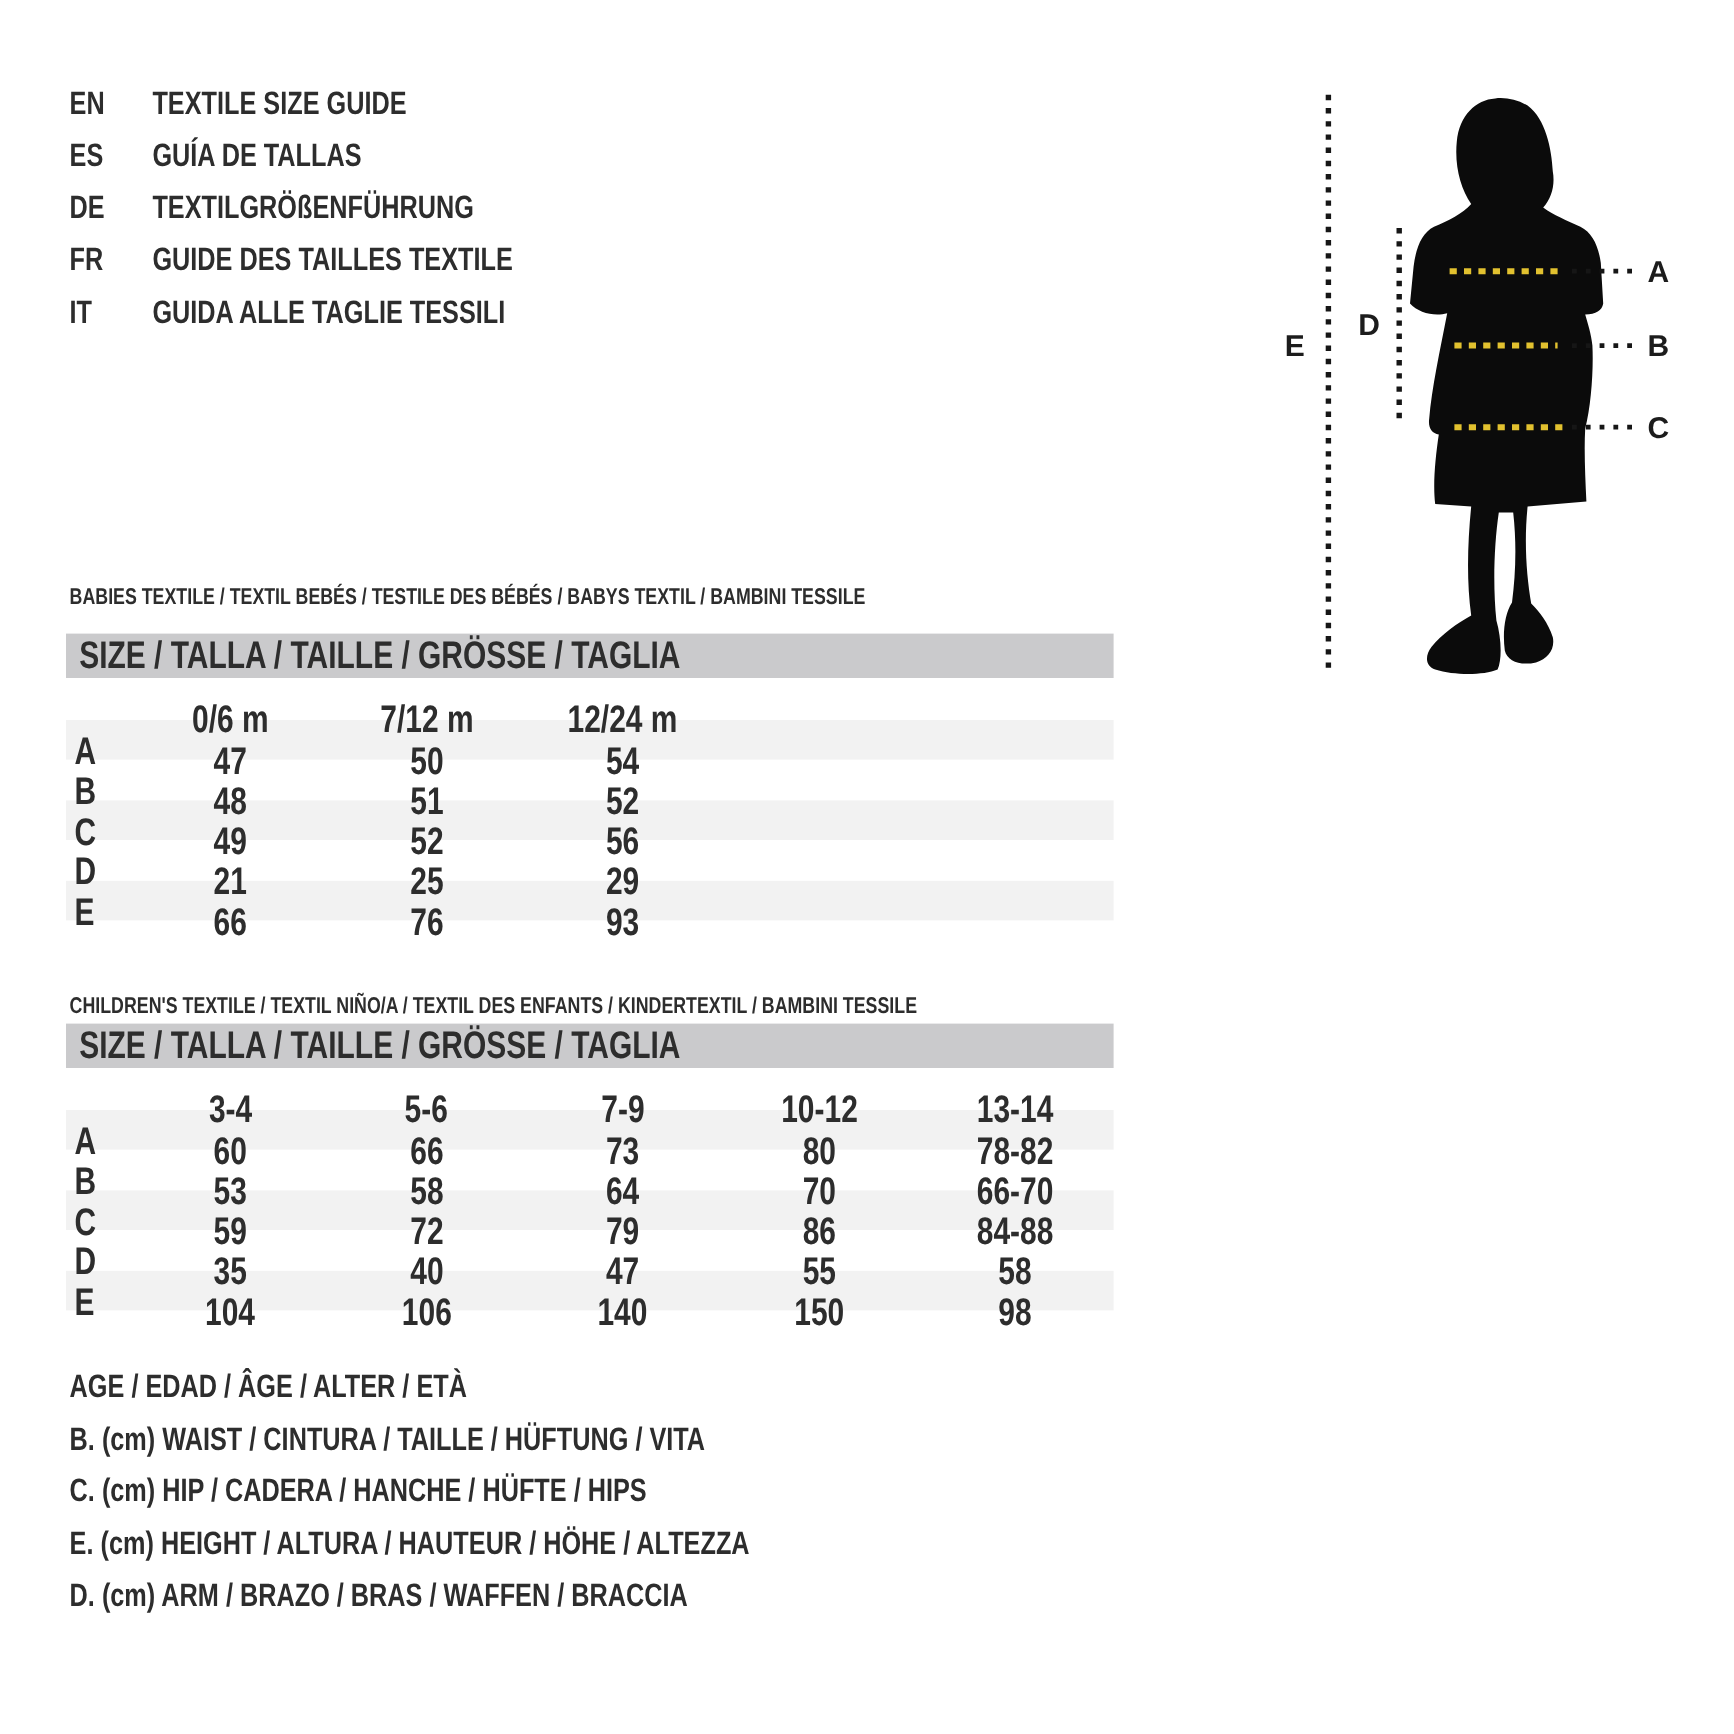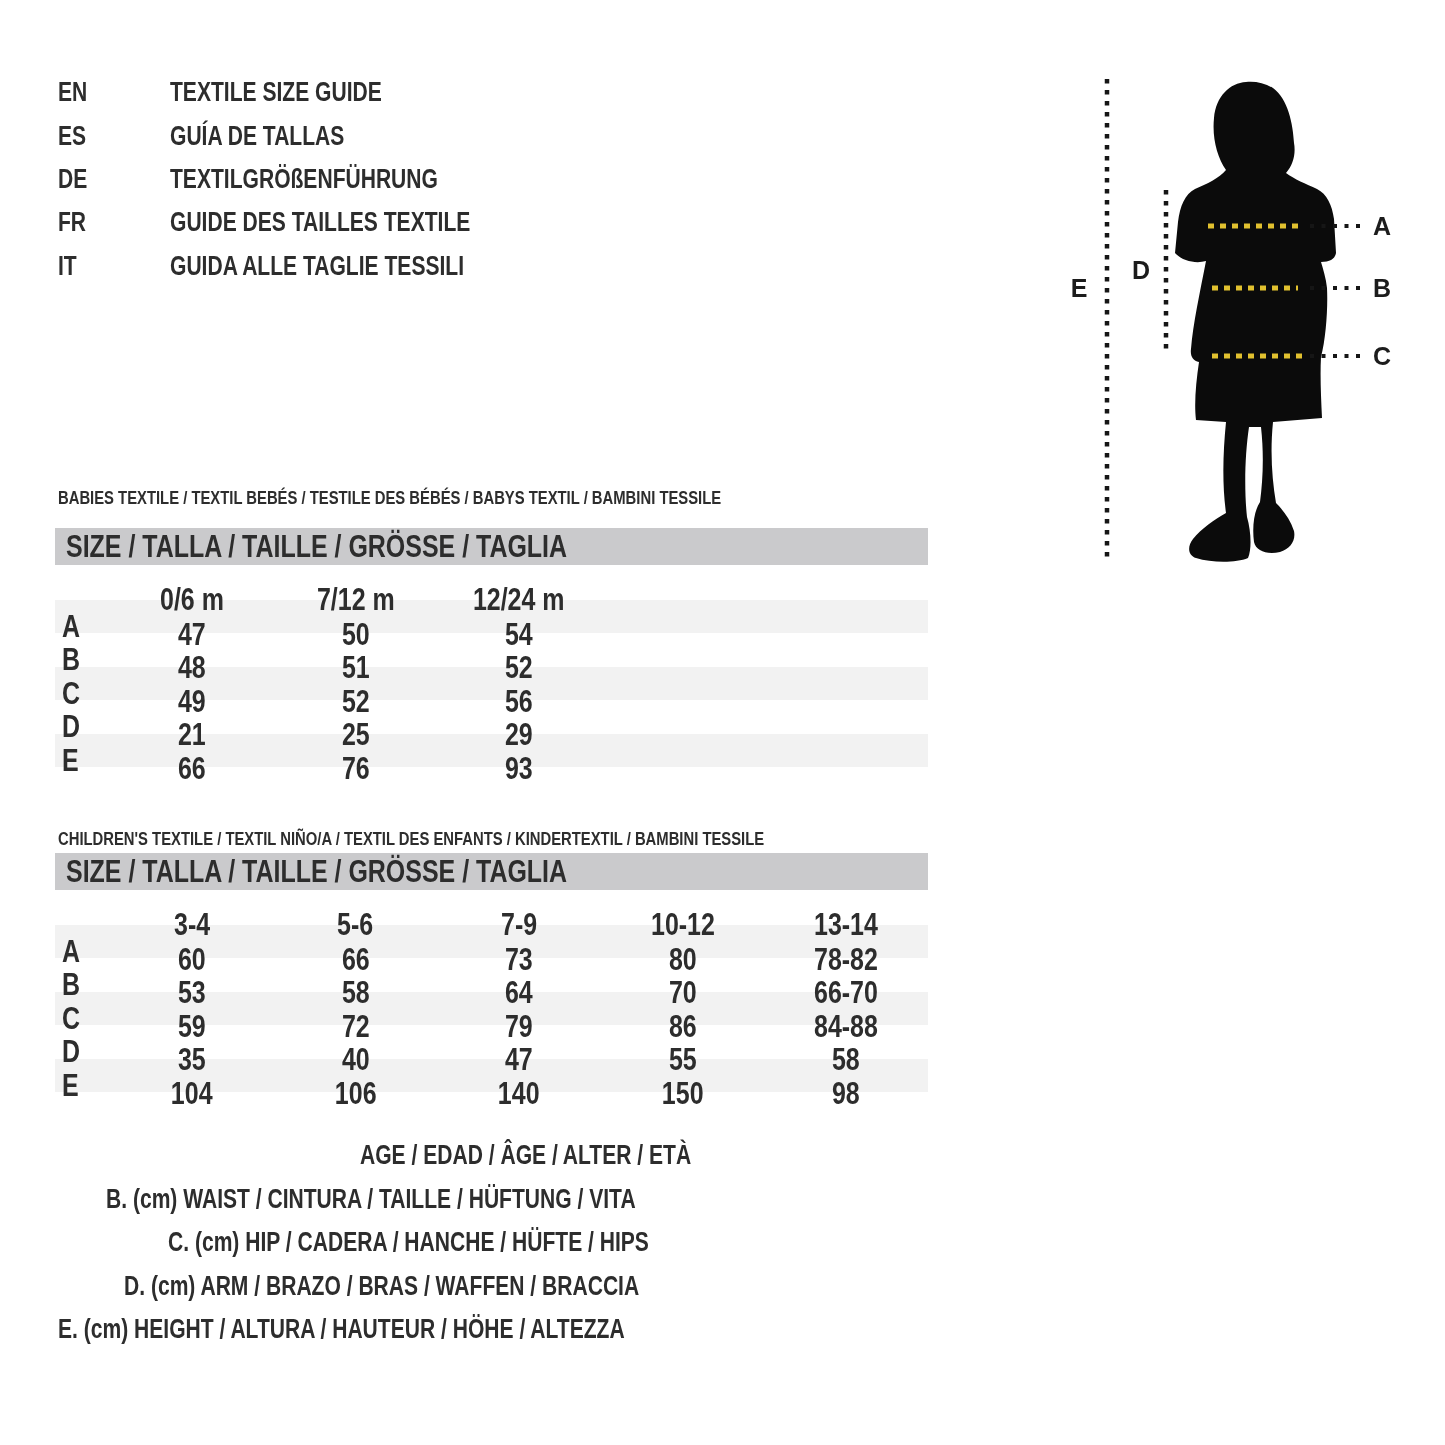--- a/index.html
+++ b/index.html
@@ -5,39 +5,39 @@
   html,body{margin:0;padding:0;background:#ffffff;}
   .page{
     position:relative;width:1445px;height:1445px;background:#ffffff;overflow:hidden;
     font-family:"Liberation Sans",sans-serif;font-weight:bold;color:#2d2d2d;
   }
   
   .sq{display:inline-block;transform:scaleX(.78);transform-origin:50% 50%;white-space:nowrap;}
   .sql{display:inline-block;transform:scaleX(.78);transform-origin:0 50%;white-space:nowrap;}
 
   .lang-block{position:absolute;left:58px;top:71px;font-size:27px;}
-  .lang-row{display:flex;height:43.4px;align-items:center;gap:43px;}
+  .lang-row{display:flex;height:43.4px;align-items:flex-start;}
   .lang-code{width:69px;flex:none;}
 
   .section-title{position:absolute;left:58px;font-size:19px;height:34px;display:flex;align-items:center;}
   .title-babies{top:481px;}
   .title-children{top:822px;}
 
   .size-table{position:absolute;left:55px;width:873px;font-size:32px;}
   .tbl-babies{top:528px;}
   .tbl-children{top:853px;}
   .size-bar{height:37px;background:#cacacc;display:flex;align-items:center;padding-left:11px;}
   .trow{display:grid;grid-template-columns:55px 163.6px 163.6px 163.6px 163.6px 163.6px;height:33.5px;align-items:center;}
   .agerow{height:34.5px;}
   .shade{background:#f2f2f2;}
   .c{text-align:center;margin-top:16px;}
   .l{padding-left:7px;}
 
   .legend{position:absolute;left:58px;top:1134px;font-size:27px;}
-  .legend-line{height:43.5px;display:flex;align-items:center;justify-content:flex-end;}
+  .legend-line{height:43.5px;display:flex;align-items:center;}
 
   .fig{position:absolute;left:1040px;top:60px;width:405px;height:540px;}
   .fig text{font-family:"Liberation Sans",sans-serif;font-weight:bold;font-size:25px;fill:#1c1c1c;}
 </style>
 </head>
 <body>
 
 <div class="page">
 
   <div class="lang-block">
@@ -240,20 +240,20 @@
     <div class="legend-line">
         <span class="sql">AGE / EDAD / ÂGE / ALTER / ETÀ</span>
       </div>
     <div class="legend-line">
         <span class="sql">B. (cm) WAIST / CINTURA / TAILLE / HÜFTUNG / VITA</span>
       </div>
     <div class="legend-line">
         <span class="sql">C. (cm) HIP / CADERA / HANCHE / HÜFTE / HIPS</span>
       </div>
     <div class="legend-line">
+        <span class="sql">E. (cm) HEIGHT / ALTURA / HAUTEUR / HÖHE / ALTEZZA</span>
+      </div>
+    <div class="legend-line">
         <span class="sql">D. (cm) ARM / BRAZO / BRAS / WAFFEN / BRACCIA</span>
       </div>
-    <div class="legend-line">
-        <span class="sql">E. (cm) HEIGHT / ALTURA / HAUTEUR / HÖHE / ALTEZZA</span>
-      </div>
   </div>
 
 </div>
 
 </body></html>

